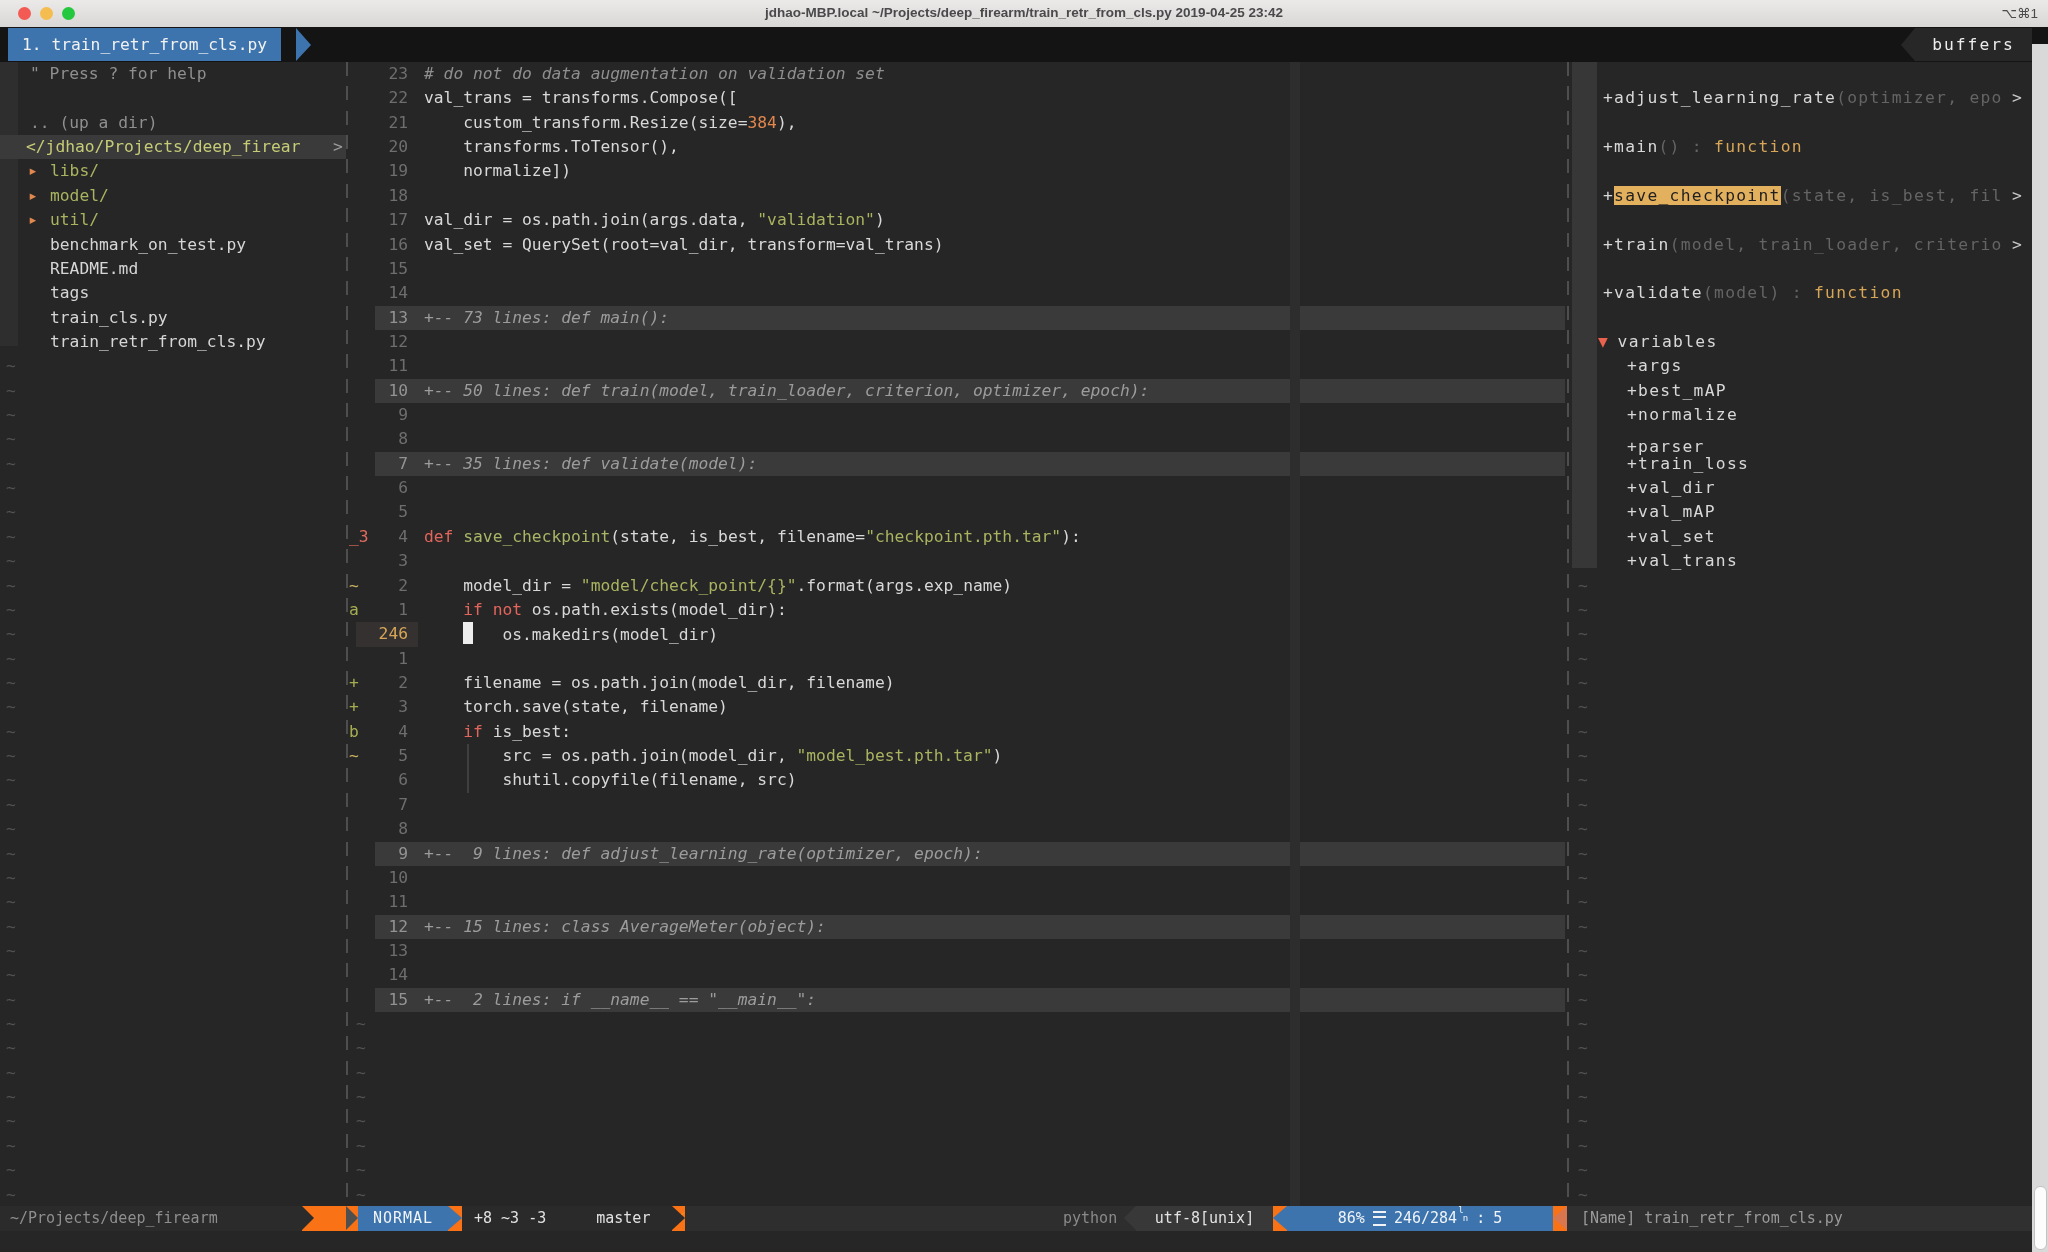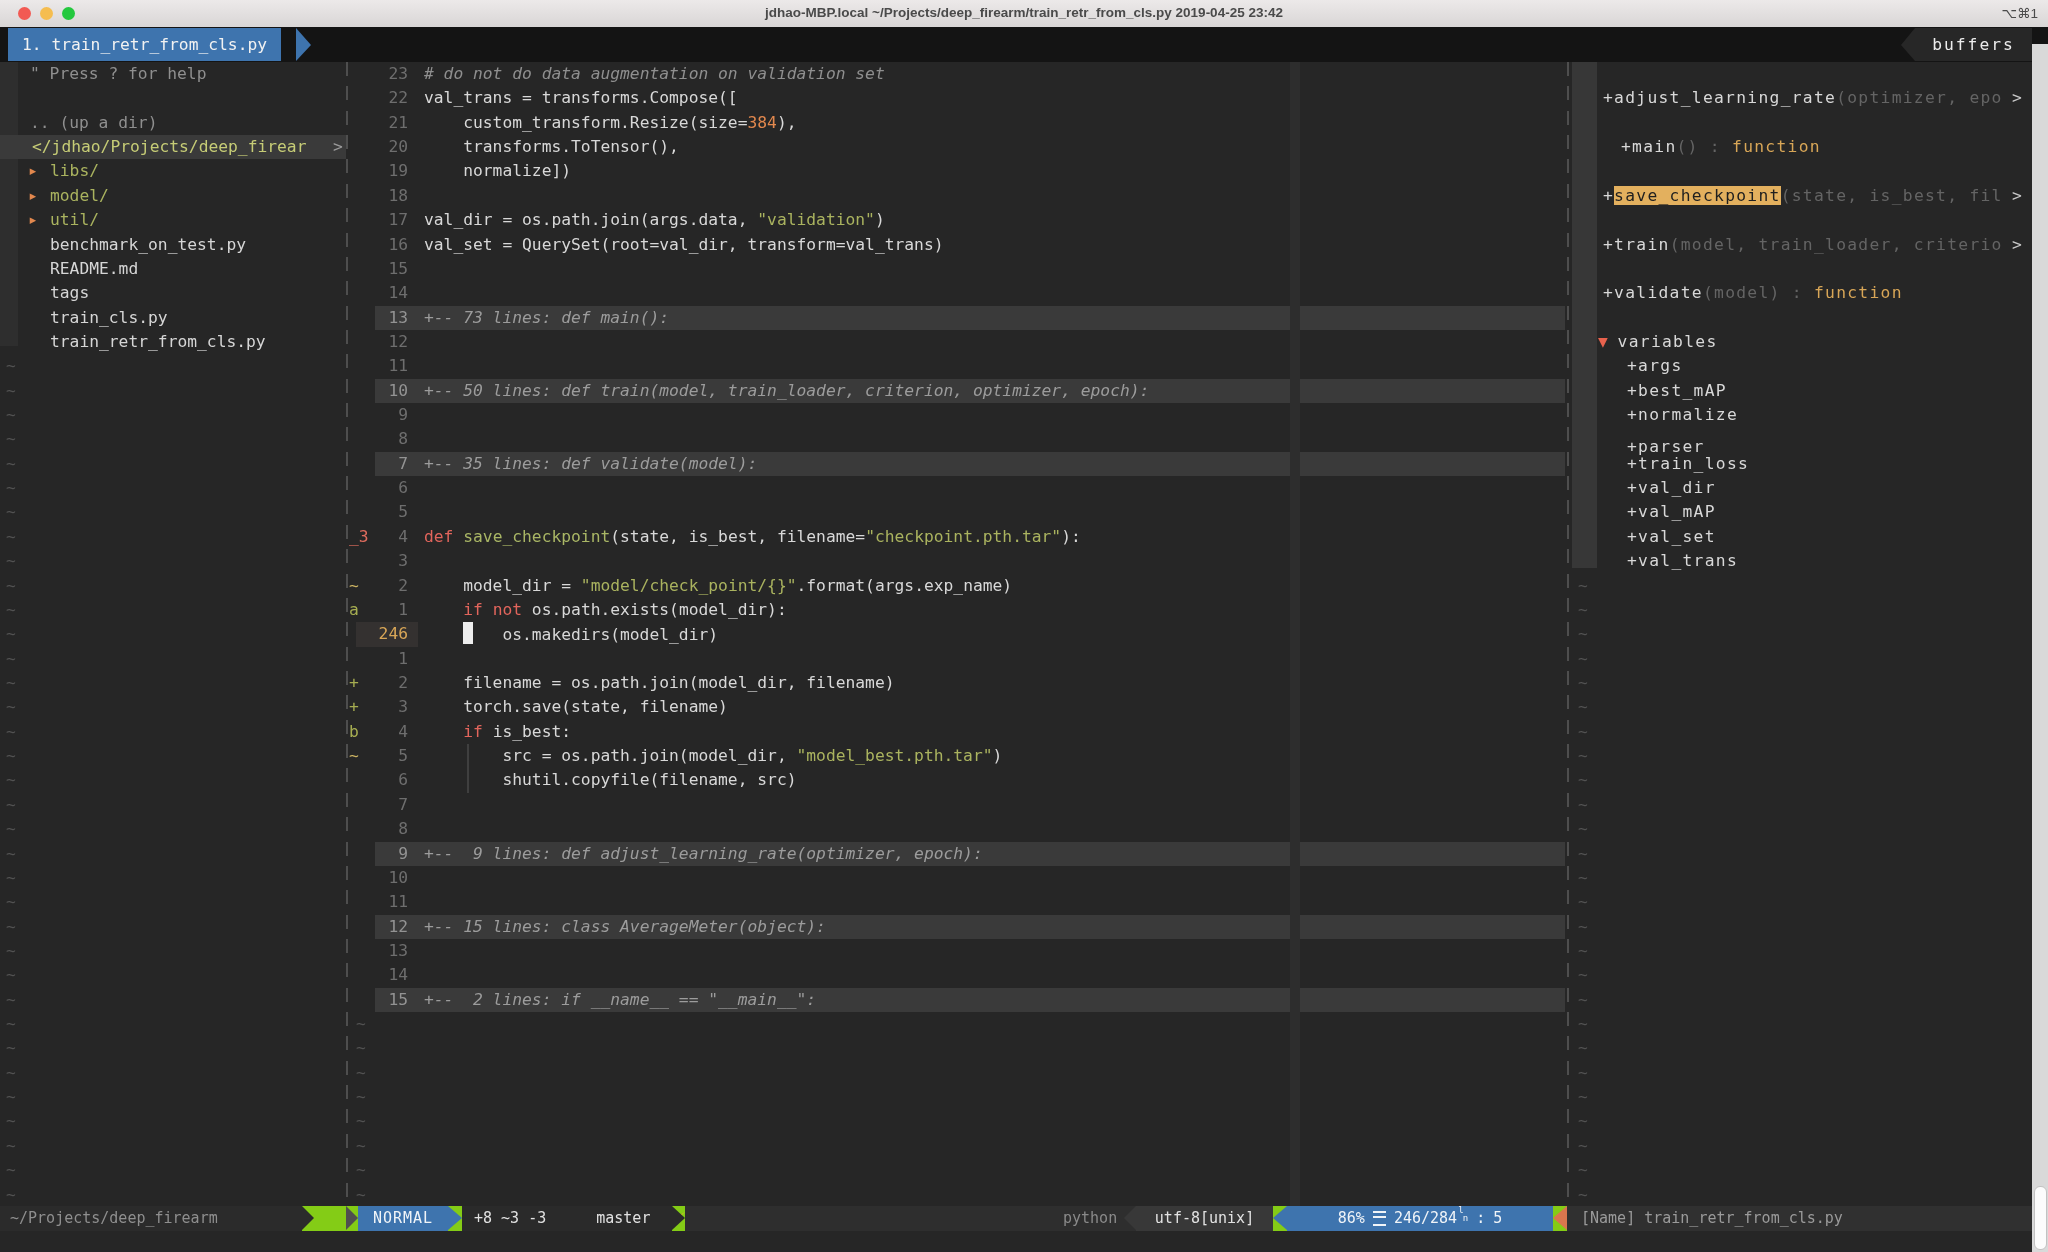--- a/index.html
+++ b/index.html
@@ -55,21 +55,21 @@
   .vsep{position:absolute;top:62px;width:2px;height:1144px;z-index:5;
     background-image:repeating-linear-gradient(to bottom,#4e4e4e 0 14px,transparent 14px 24.36px);}
   #stripA{position:absolute;left:0;top:62px;width:18px;height:284px;background:#2e2e2e;z-index:0;}
   #stripB{position:absolute;left:1572px;top:62px;width:25px;height:506px;background:#373737;z-index:0;}
   #colorcolumn{position:absolute;left:1290px;top:62px;width:10px;height:1144px;background:#2d2d2d;z-index:2;}
   
   #scrollbar-track{position:absolute;left:2032px;top:44px;width:16px;height:1208px;background:#d9d9d9;z-index:8;}
   #scrollbar-thumb{position:absolute;left:2px;top:1142px;width:11px;height:62px;background:#fcfcfc;
     border:1px solid #c2c2c2;border-radius:6px;}
   
-  #statusline{position:absolute;left:0;top:1206px;width:2033px;height:25px;background:#84cc16;
+  #statusline{position:absolute;left:0;top:1206px;width:2033px;height:25px;background:#f97316;
     font-size:15px;line-height:25px;white-space:pre;z-index:6;}
   .sl{position:absolute;top:0;height:25px;}
   .tri{position:absolute;top:0;width:0;height:0;border-top:12.5px solid transparent;border-bottom:12.5px solid transparent;}
   #sl-nerd{left:0;width:302px;background:#2b2b2b;color:#8f8f8f;padding-left:10px;box-sizing:border-box;}
   #sl-tri1{left:302px;border-left:12px solid #2b2b2b;}
   #sl-tri2{left:346px;border-left:12px solid #4f4f4f;}
   #sl-mode{left:358px;width:90px;background:#3e74ae;color:#f0f4f8;text-align:center;letter-spacing:1px;}
   #sl-tri3{left:448px;border-left:14px solid #3e74ae;}
   #sl-git{left:462px;width:210px;background:#2a2a2a;color:#e2e2e2;display:flex;align-items:flex-start;gap:25px;padding-left:12px;box-sizing:border-box;}
   #sl-tri4{left:672px;border-left:13px solid #2a2a2a;}
@@ -111,21 +111,21 @@
 
   <div id="workspace">
     <div id="stripA"></div>
     <div id="stripB"></div>
     <div id="colorcolumn"></div>
     <div class="vsep" style="left:346px;"></div>
     <div class="vsep" style="left:1567px;"></div>
     <div id="nerdtree">
         <div class="row" style="top: 62px; left: 0px; width: 346px;"><span class="nt-text nt-cm" style="left: 30px;">" Press ? for help</span></div>
         <div class="row" style="top: 110.72px; left: 0px; width: 346px;"><span class="nt-text nt-cm" style="left: 30px;">.. (up a dir)</span></div>
-        <div class="row" style="top: 135.08px; left: 0px; width: 346px;"><div class="nt-hl" style="top: 0px;"></div><span class="nt-text nt-root" style="left: 32px;">&lt;/jdhao/Projects/deep_firear</span><span class="nt-trunc">&gt;</span></div>
+        <div class="row" style="top: 135.08px; left: 0px; width: 346px;"><div class="nt-hl" style="top: 0px;"></div><span class="nt-text nt-root" style="left: 26px;">&lt;/jdhao/Projects/deep_firear</span><span class="nt-trunc">&gt;</span></div>
         <div class="row" style="top: 159.44px; left: 0px; width: 346px;"><span class="nt-text nt-arrow" style="left: 28px;">▸</span><span class="nt-text nt-dir" style="left: 50px;">libs/</span></div>
         <div class="row" style="top: 183.8px; left: 0px; width: 346px;"><span class="nt-text nt-arrow" style="left: 28px;">▸</span><span class="nt-text nt-dir" style="left: 50px;">model/</span></div>
         <div class="row" style="top: 208.16px; left: 0px; width: 346px;"><span class="nt-text nt-arrow" style="left: 28px;">▸</span><span class="nt-text nt-dir" style="left: 50px;">util/</span></div>
         <div class="row" style="top: 232.52px; left: 0px; width: 346px;"><span class="nt-text nt-file" style="left: 50px;">benchmark_on_test.py</span></div>
         <div class="row" style="top: 256.88px; left: 0px; width: 346px;"><span class="nt-text nt-file" style="left: 50px;">README.md</span></div>
         <div class="row" style="top: 281.24px; left: 0px; width: 346px;"><span class="nt-text nt-file" style="left: 50px;">tags</span></div>
         <div class="row" style="top: 305.6px; left: 0px; width: 346px;"><span class="nt-text nt-file" style="left: 50px;">train_cls.py</span></div>
         <div class="row" style="top: 329.96px; left: 0px; width: 346px;"><span class="nt-text nt-file" style="left: 50px;">train_retr_from_cls.py</span></div>
         <div class="row tilde" style="top: 354.32px; left: 6px;">~</div>
         <div class="row tilde" style="top: 378.68px; left: 6px;">~</div>
@@ -207,21 +207,21 @@
         <div class="row tilde" style="top: 1036.4px; left: 356px;">~</div>
         <div class="row tilde" style="top: 1060.76px; left: 356px;">~</div>
         <div class="row tilde" style="top: 1085.12px; left: 356px;">~</div>
         <div class="row tilde" style="top: 1109.48px; left: 356px;">~</div>
         <div class="row tilde" style="top: 1133.84px; left: 356px;">~</div>
         <div class="row tilde" style="top: 1158.2px; left: 356px;">~</div>
         <div class="row tilde" style="top: 1182.56px; left: 356px;">~</div>
       </div>
     <div id="tagbar">
         <div class="row tb-line" style="top: 86.36px; left: 0px; width: 2032px;"><span style="position: absolute; left: 1603px;"><span class="tname">+adjust_learning_rate</span><span class="tsig">(optimizer, epo</span></span><span class="tb-trunc">&gt;</span></div>
-        <div class="row tb-line" style="top: 135.08px; left: 0px; width: 2032px;"><span style="position: absolute; left: 1603px; margin-left: 18px;"><span class="tname">+main</span><span class="tsig">()</span><span class="tkind"> : </span><span class="ttype">function</span></span></div>
+        <div class="row tb-line" style="top: 135.08px; left: 0px; width: 2032px;"><span style="position: absolute; left: 1603px;"><span class="tname">+main</span><span class="tsig">()</span><span class="tkind"> : </span><span class="ttype">function</span></span></div>
         <div class="row tb-line" style="top: 183.8px; left: 0px; width: 2032px;"><span style="position: absolute; left: 1603px;"><span class="tname">+</span><span class="thl">save_checkpoint</span><span class="tsig">(state, is_best, fil</span></span><span class="tb-trunc">&gt;</span></div>
         <div class="row tb-line" style="top: 232.52px; left: 0px; width: 2032px;"><span style="position: absolute; left: 1603px;"><span class="tname">+train</span><span class="tsig">(model, train_loader, criterio</span></span><span class="tb-trunc">&gt;</span></div>
         <div class="row tb-line" style="top: 281.24px; left: 0px; width: 2032px;"><span style="position: absolute; left: 1603px;"><span class="tname">+validate</span><span class="tsig">(model)</span><span class="tkind"> : </span><span class="ttype">function</span></span></div>
         <div class="row tb-line" style="top: 329.96px; left: 0px; width: 2032px;"><span style="position: absolute; left: 1598px;"><span class="ttri">▼ </span><span class="tname">variables</span></span></div>
         <div class="row tb-line" style="top: 354.32px; left: 0px; width: 2032px;"><span style="position: absolute; left: 1627px;"><span class="tname">+args</span></span></div>
         <div class="row tb-line" style="top: 378.68px; left: 0px; width: 2032px;"><span style="position: absolute; left: 1627px;"><span class="tname">+best_mAP</span></span></div>
         <div class="row tb-line" style="top: 403.04px; left: 0px; width: 2032px;"><span style="position: absolute; left: 1627px;"><span class="tname">+normalize</span></span></div>
         <div class="row tb-line" style="top: 427.4px; left: 0px; width: 1626px; margin-top: 8px;"><span style="position: absolute; left: 1627px;"><span class="tname">+parser</span></span></div>
         <div class="row tb-line" style="top: 451.76px; left: 0px; width: 2032px;"><span style="position: absolute; left: 1627px;"><span class="tname">+train_loss</span></span></div>
         <div class="row tb-line" style="top: 476.12px; left: 0px; width: 2032px;"><span style="position: absolute; left: 1627px;"><span class="tname">+val_dir</span></span></div>

